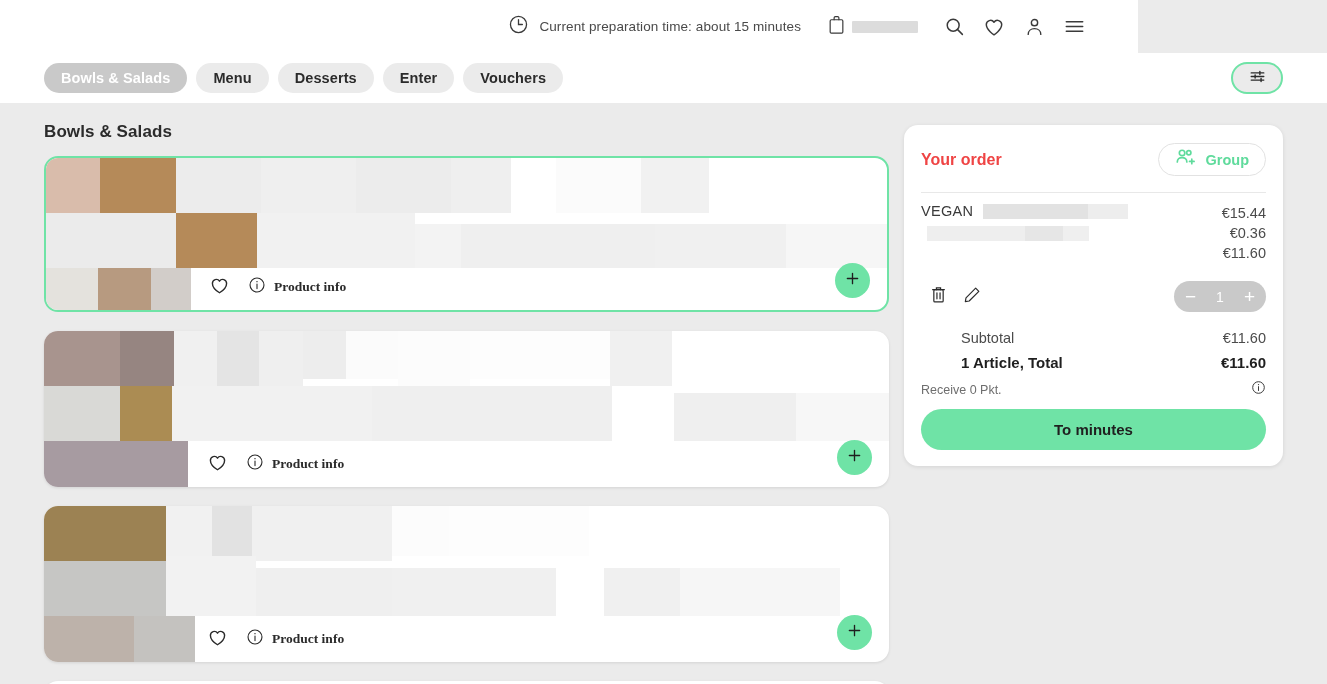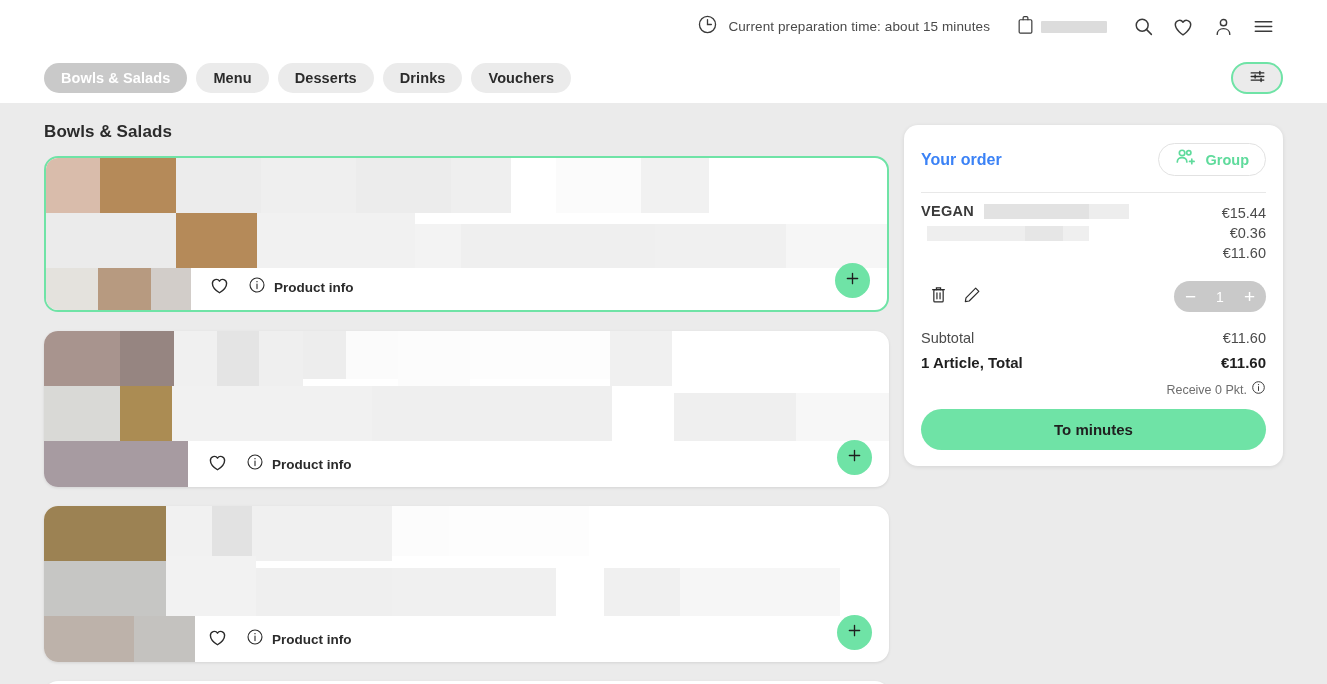--- a/index.html
+++ b/index.html
@@ -7,21 +7,21 @@
     width: 1327px; height: 684px;
     overflow: hidden;
     font-family: "Liberation Sans", sans-serif;
     background: #ebebeb;
     color: #2b2b2b;
   }
 
   
   .header {
     position: absolute; top: 0; left: 0;
-    width: 1327px; height: 53px;
+    width: 1138px; height: 53px;
     background: #ffffff;
     display: flex; align-items: center; justify-content: flex-end;
     padding-right: 44px;
   }
   .prep-time { display: flex; align-items: center; gap: 10px; margin-right: 26px; }
   .prep-time .label { font-size: 13.5px; color: #4a4a4a; letter-spacing: .1px; }
   .hdr-icons { display: flex; align-items: center; gap: 0px; }
   .hdr-ico { width: 40px; height: 40px; display: flex; align-items: center; justify-content: center; cursor: pointer; }
   .bag-wrap { display: flex; align-items: center; gap: 6px; margin-right: 16px; }
   .bag-redact { width: 66px; height: 12px; background: #dcdcdc; border-radius: 1px; }
@@ -81,20 +81,21 @@
   }
   .card.selected { border: 2px solid #6fe3a6; box-shadow: none; }
   .card-redact { position: absolute; inset: 0; }
   .blk { position: absolute; }
   .card-footer {
     position: absolute; left: 0; bottom: 0;
     width: 845px; height: 46px;
     display: flex; align-items: center;
     padding-left: 158px;
     z-index: 3;
+    font-family: Liberation Serif, serif;
   }
   .heart-btn { width: 30px; height: 30px; display: flex; align-items: center; justify-content: center; cursor: pointer; }
   .prodinfo { display: flex; align-items: center; gap: 8px; margin-left: 14px; cursor: pointer; }
   .prodinfo .txt { font-size: 13.5px; font-weight: 700; color: #2b2b2b; }
   .add-btn {
     position: absolute; right: 17px; bottom: 12px;
     width: 35px; height: 35px; border-radius: 50%;
     background: #6fe3a6;
     display: flex; align-items: center; justify-content: center;
     cursor: pointer; z-index: 4;
@@ -103,33 +104,33 @@
   
   .order-panel {
     position: absolute; left: 904px; top: 22px;
     width: 379px;
     background: #ffffff;
     border-radius: 14px;
     box-shadow: 0 1px 4px rgba(0,0,0,.10);
     padding: 18px 17px 16px 17px;
   }
   .order-head { display: flex; align-items: center; justify-content: space-between; }
-  .order-title { font-size: 16px; font-weight: 700; color: #3b82f6; }
+  .order-title { font-size: 16px; font-weight: 700; color: #ef4444; }
   .group-btn {
     display: flex; align-items: center; gap: 8px;
     height: 33px; padding: 0 16px;
     border: 1px solid #e2e2e2; border-radius: 17px;
     background: #fff; cursor: pointer;
   }
   .group-btn .txt { font-size: 14.5px; font-weight: 700; color: #5fdb9c; }
   .divider { height: 1px; background: #e8e8e8; margin: 16px 0 0 0; }
 
   .line-item { position: relative; padding-top: 10px; }
   .li-row { display: flex; align-items: flex-start; }
-  .li-left { flex: 1; font-weight: bold; }
+  .li-left { flex: 1; }
   .vegan-row { display: flex; align-items: center; gap: 0; }
   .vegan-tag { font-size: 14.5px; color: #3a3a3a; letter-spacing: .3px; }
   .red1 { display: inline-block; height: 15px; }
   .r-a { width: 105px; background: #e2e2e2; margin-left: 10px; }
   .r-b { width: 40px; background: #ededed; }
   .r-c { width: 98px; background: #eeeeee; }
   .r-d { width: 38px; background: #e6e6e6; }
   .r-e { width: 26px; background: #efefef; }
   .li-prices { text-align: right; min-width: 70px; }
   .li-prices div { font-size: 14.5px; color: #4b4b4b; line-height: 20px; }
@@ -157,26 +158,26 @@
   }
   .discount-input::placeholder { color: #6a6a6a; }
   .apply-btn {
     width: 68px; height: 47px; border-radius: 10px;
     background: #6fe3a6;
     display: flex; align-items: center; justify-content: center;
     cursor: pointer;
   }
 
   .totals { margin-top: 18px; }
-  .tot-row { display: flex; justify-content: space-between; align-items: flex-start; }
+  .tot-row { display: flex; justify-content: space-between; align-items: flex-start; margin-left: 40px; }
   .tot-row .k { font-size: 14.5px; color: #4b4b4b; }
   .tot-row .v { font-size: 14.5px; color: #4b4b4b; }
   .tot-row.bold { margin-top: 8px; }
   .tot-row.bold .k, .tot-row.bold .v { font-weight: 700; color: #1f1f1f; font-size: 15px; }
-  .pkt-row { display: flex; align-items: center; justify-content: flex-end; gap: 4px; margin-top: 9px; }
+  .pkt-row { display: flex; align-items: center; justify-content: space-between; gap: 4px; margin-top: 9px; }
   .pkt-row .t { font-size: 12.5px; color: #6e6e6e; }
   .checkout-btn {
     margin-top: 10px; width: 100%; height: 41px;
     background: #6fe3a6; border: none; border-radius: 21px;
     font-family: "Liberation Sans", sans-serif;
     font-size: 15px; font-weight: 700; color: #1f1f1f;
     cursor: pointer;
   }
 </style>
 </head>
@@ -227,21 +228,21 @@
       </svg>
     </div>
   </div>
 </div>
 
 <div class="tabbar">
   <div class="tabs">
     <div class="tab active">Bowls &amp; Salads</div>
     <div class="tab">Menu</div>
     <div class="tab">Desserts</div>
-    <div class="tab">Drinks</div>
+    <div class="tab">Enter</div>
     <div class="tab">Vouchers</div>
   </div>
   <div class="filter-btn">
     <span>
       <svg width="19" height="19" viewBox="0 0 24 24" fill="none" stroke="#2b2b2b" stroke-width="1.6" stroke-linecap="round">
         <path d="M4 7.5h16M4 12h16M4 16.5h16"></path>
         <path d="M15 5.6v3.8M9 10.1v3.8M16.5 14.6v3.8" stroke-width="1.8"></path>
       </svg>
     </span>
   </div>

